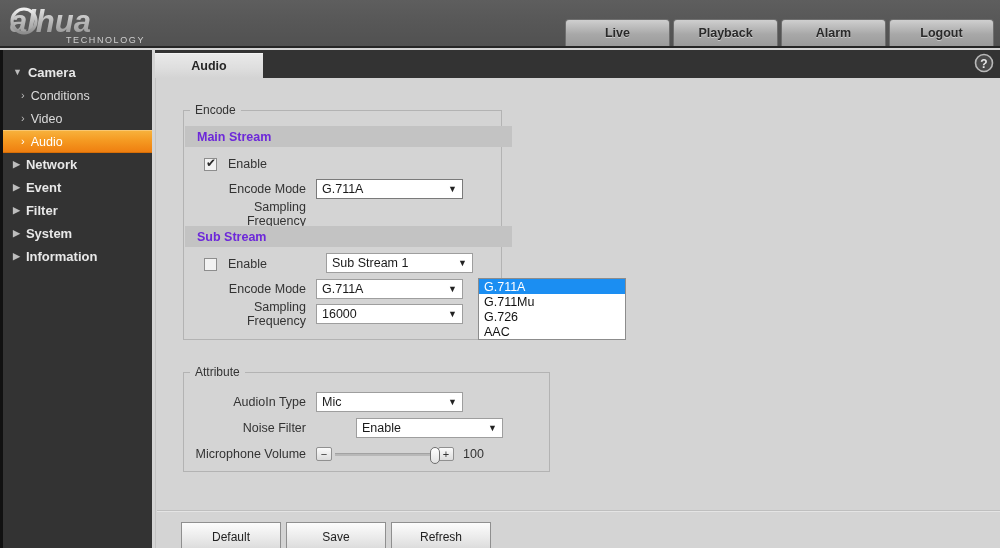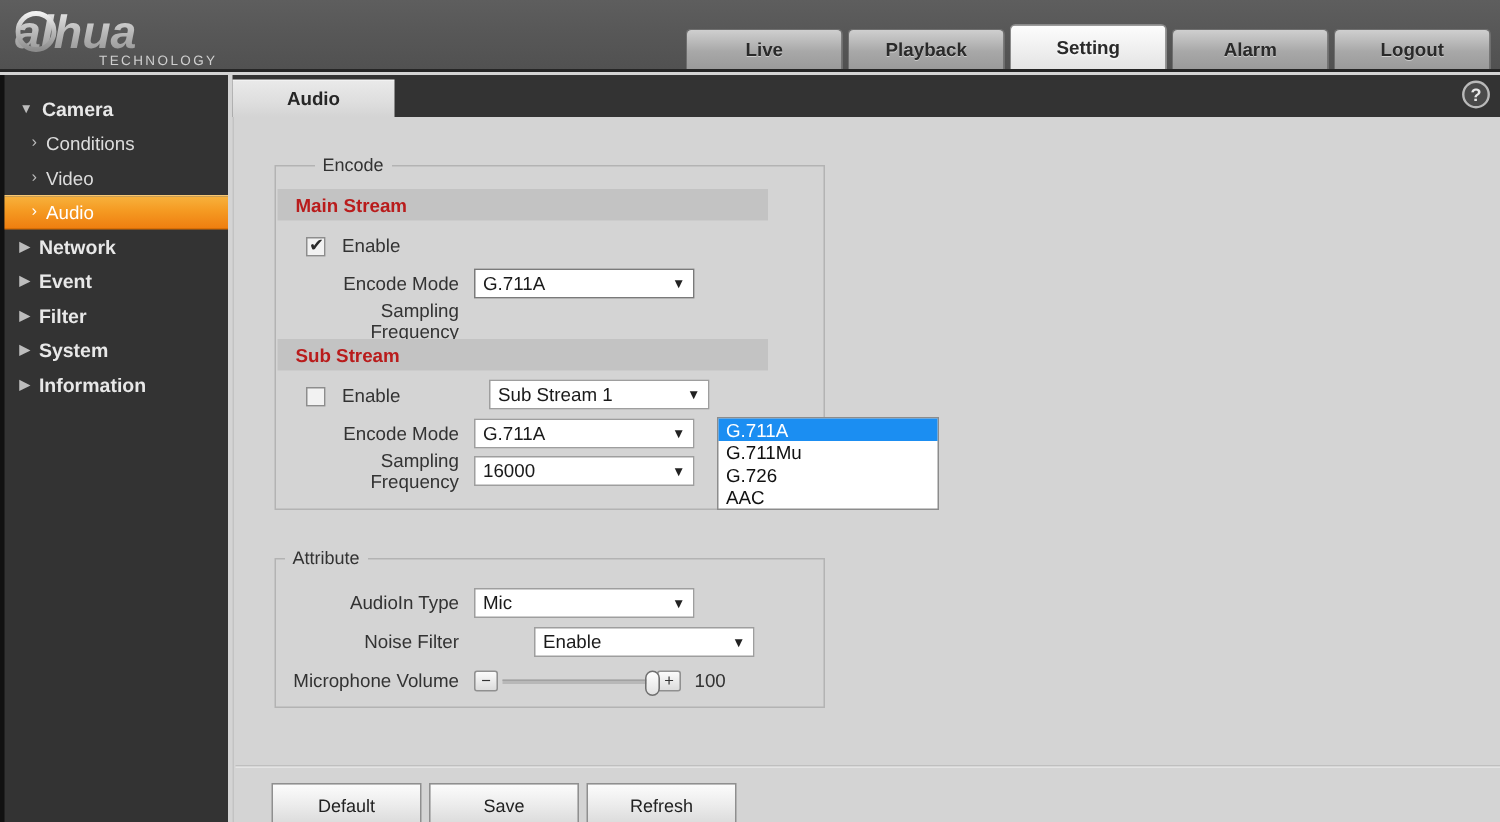--- a/index.html
+++ b/index.html
@@ -92,29 +92,29 @@
 
   
   fieldset.box {
     position: absolute;
     border: 1px solid #b3b3b3;
     background: transparent;
   }
   fieldset.box > legend {
     font-size: 12px; color: #333; padding: 0 5px; margin-left: 6px;
   }
-  #encode-box { left: 27px; top: 25px; width: 367px; height: 237px; padding-left: 20px; }
+  #encode-box { left: 27px; top: 25px; width: 319px; height: 237px; }
   #attribute-box { left: 27px; top: 287px; width: 367px; height: 107px; }
 
   .stream-bar {
     position: absolute; left: 1px; width: 327px; height: 21px;
     background: #c3c3c3;
     display: flex; align-items: center;
     padding-left: 12px;
-    font-size: 12.5px; font-weight: bold; color: #b91c1c;
+    font-size: 12.5px; font-weight: bold; color: #6d28d9;
   }
 
   .row { position: absolute; display: flex; align-items: center; height: 20px; }
   .lbl { font-size: 12.5px; color: #333; }
   .lbl.right { width: 122px; text-align: right; padding-right: 10px; }
 
   
   .cbx {
     width: 13px; height: 13px; background: #f2f2f2;
     border: 1px solid #8d8d8d; position: relative; cursor: pointer;
@@ -208,21 +208,20 @@
           </linearGradient>
         </defs>
         <text x="2" y="30" font-family="Liberation Sans, sans-serif" font-size="31" font-weight="bold" font-style="italic" fill="url(#lg)">alhua</text>
         <circle cx="16" cy="19" r="12" fill="none" stroke="url(#lg)" stroke-width="3.2"></circle>
         <text x="58" y="41" font-family="Liberation Sans, sans-serif" font-size="9" letter-spacing="1.6" fill="#cfcfcf">TECHNOLOGY</text>
       </svg>
     </div>
     <div class="nav">
       <div class="nav-tab">Live</div>
       <div class="nav-tab">Playback</div>
-      <div class="nav-tab active">Setting</div>
       <div class="nav-tab">Alarm</div>
       <div class="nav-tab">Logout</div>
     </div>
   </div>
 
   <div class="sidebar">
     <div style="height:11px"></div>
     <div class="side-item group">
       <span class="tri-down">▼</span>
       <span>Camera</span>

